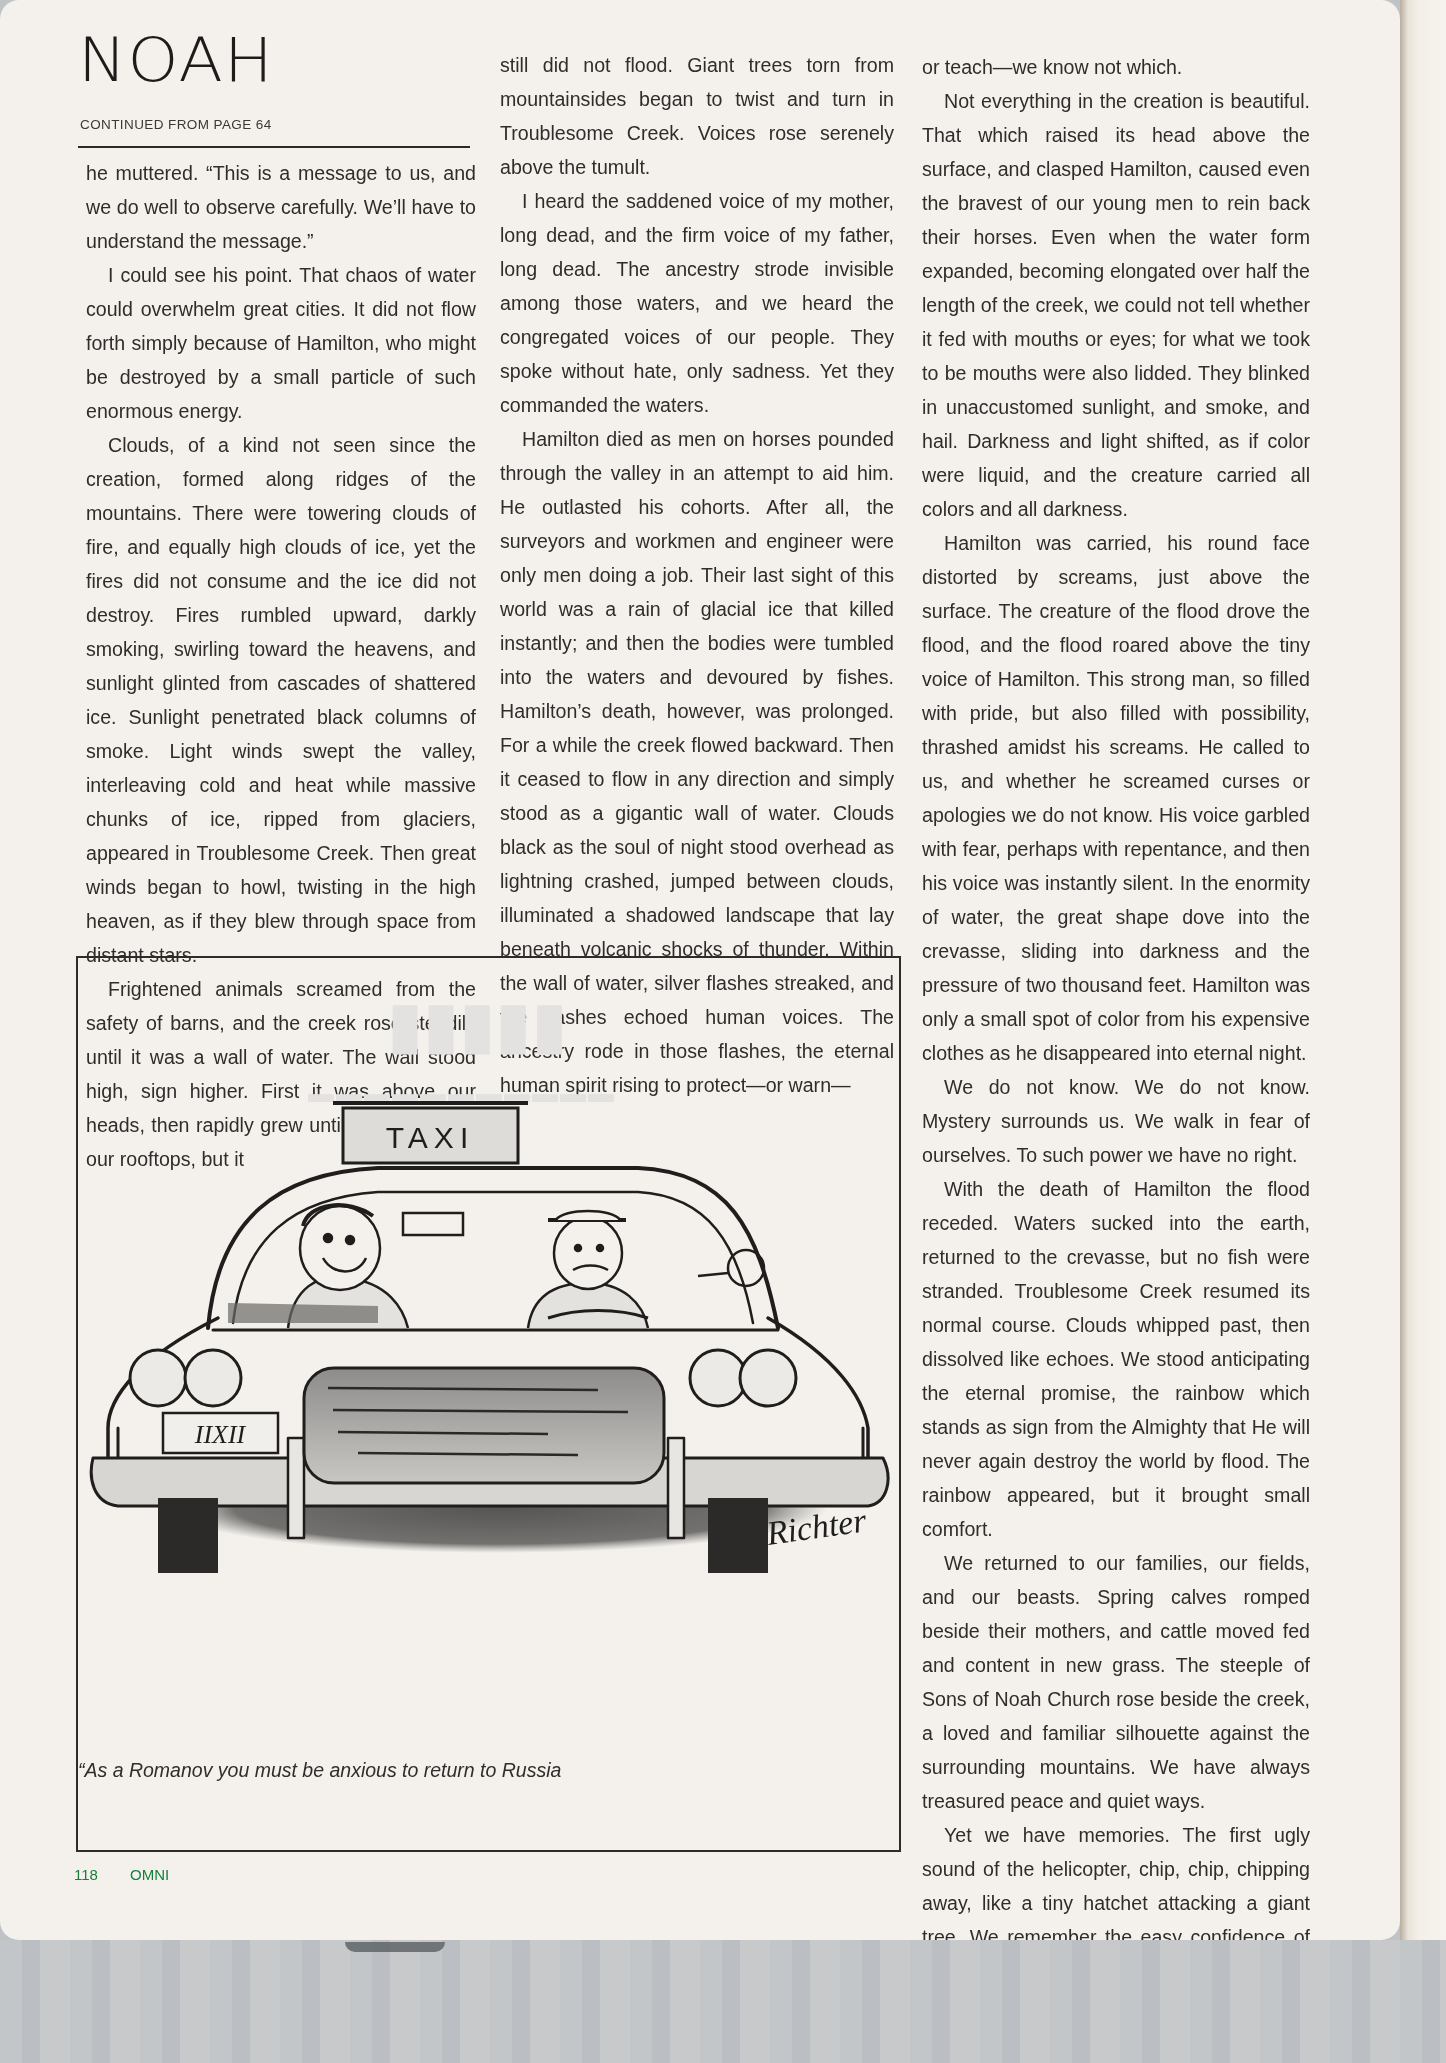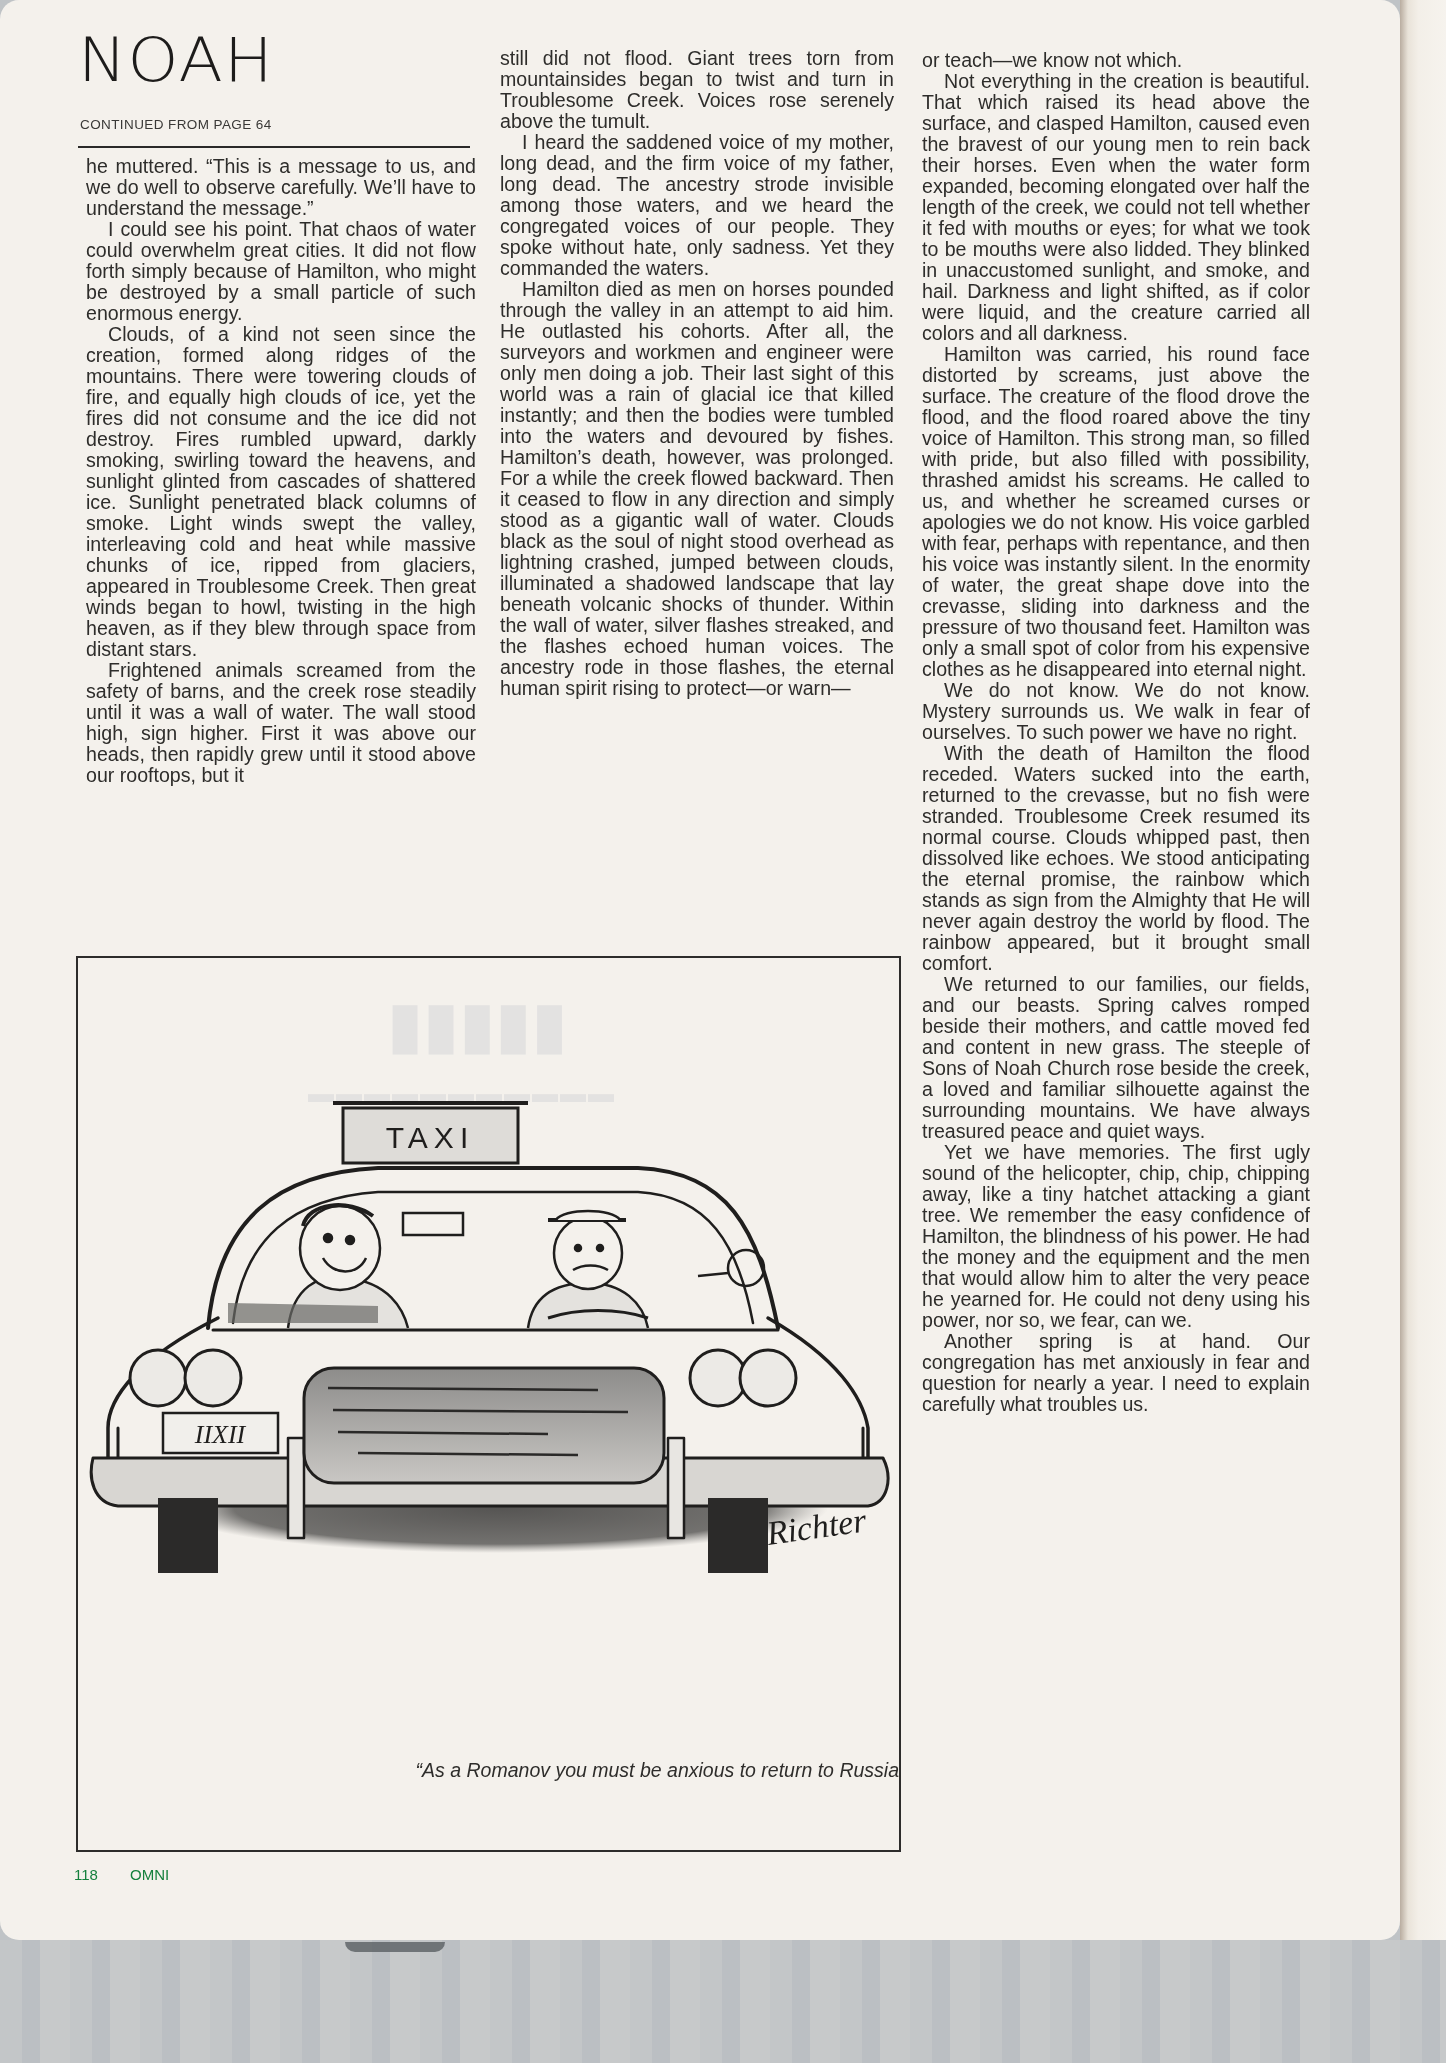--- a/index.html
+++ b/index.html
@@ -35,35 +35,35 @@
   }
   .continued {
     position:absolute; left:80px; top:117px;
     font-size:13.5px; letter-spacing:.4px; color:#3a3937;
   }
   .rule {
     position:absolute; left:78px; top:146px; width:392px; height:2px; background:#2a2928;
   }
   .col {
     position:absolute; width:390px;
-    font-size:19.6px; line-height:21px; text-align:justify;
+    font-size:19.6px; line-height:34px; text-align:justify;
     color:#2e2d2b;
   }
   .col p { margin:0; text-indent:22px; }
   .col p.noindent { text-indent:0; }
   #col1 { left:86px; top:156px; }
   #col2 { left:500px; top:48px; width:394px; }
   #col3 { left:922px; top:50px; width:388px; }
   .cartoon-box {
     position:absolute; left:76px; top:956px; width:825px; height:896px;
     border:2px solid #2d2c2b; box-sizing:border-box;
   }
   .cartoon-svg { position:absolute; left:0; top:0; width:821px; height:892px; }
   .caption {
-    position:absolute; left:0; top:800px; width:821px; text-align:right;
+    position:absolute; left:0; top:800px; width:821px; text-align:left;
     font-style:italic; font-size:19.5px; line-height:24px; color:#2e2d2b;
   }
   .footer {
     position:absolute; left:74px; top:1866px; font-size:15px; color:#15803d;
   }
   .footer span { margin-right:28px; }
   .ghost {
     position:absolute; font-family:"Liberation Sans", sans-serif; font-weight:bold;
     color:#e3e2e1; letter-spacing:2px; pointer-events:none;
   }

